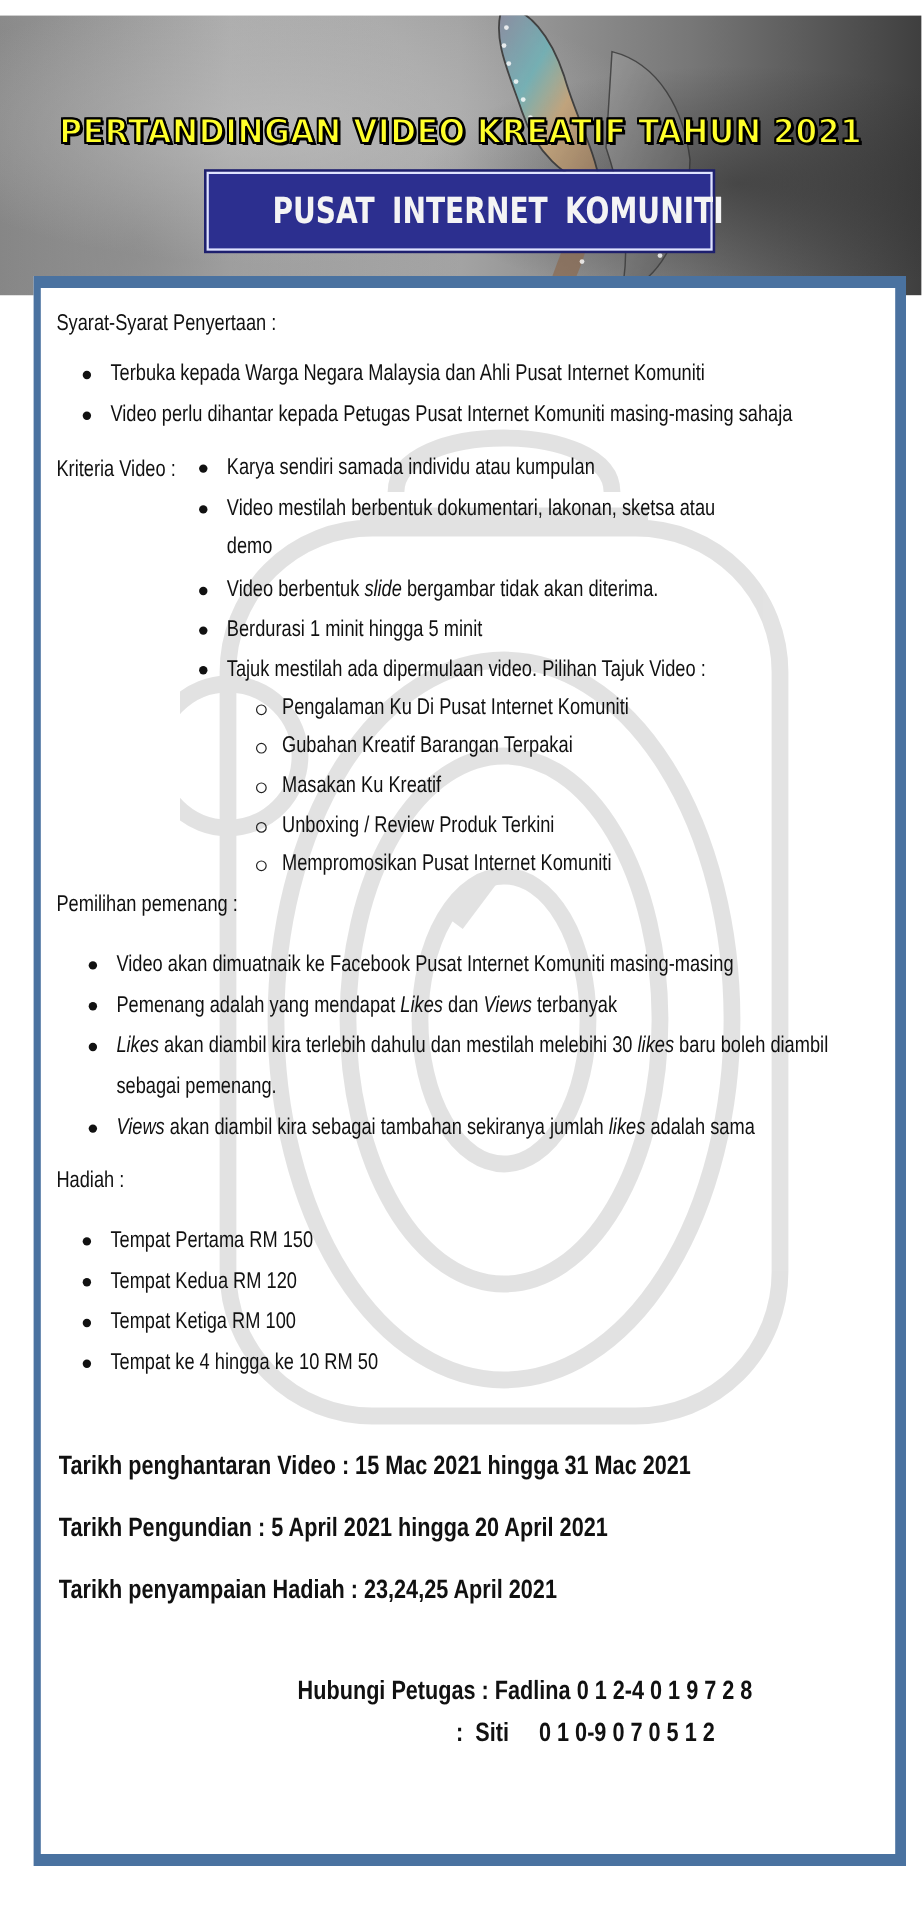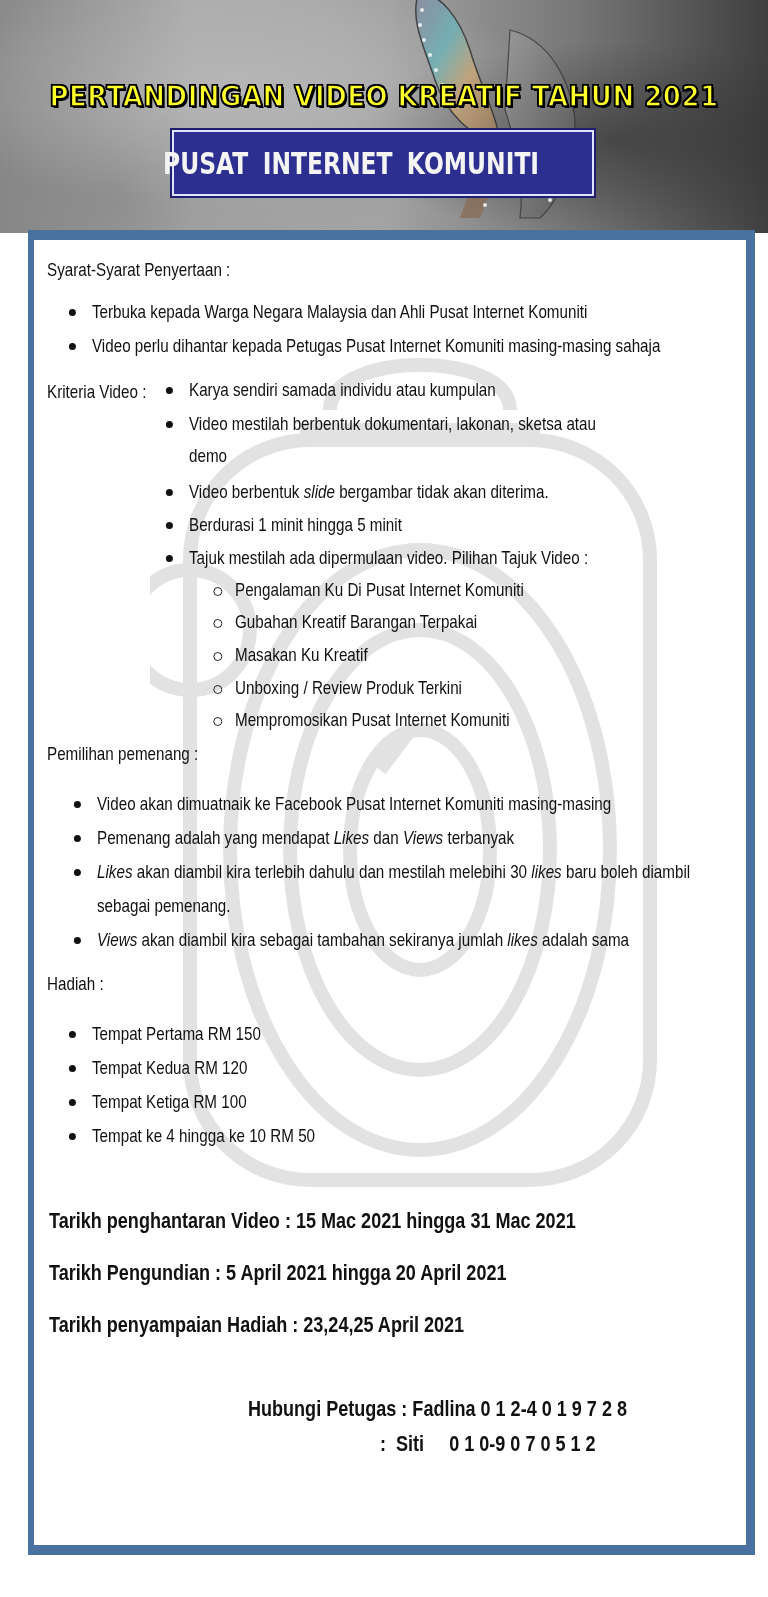--- a/index.html
+++ b/index.html
@@ -9,21 +9,21 @@
     background: #ffffff;
     position: relative;
     overflow: hidden;
     font-family: "Liberation Sans", sans-serif;
     color: #111;
   }
 
   
   .banner {
     position: absolute;
-    left: 0; top: 0;
+    left: 0; top: 13px;
     width: 768px; height: 233px;
     background:
       radial-gradient(ellipse 60% 70% at 30% 40%, rgba(200,200,200,0.55), rgba(0,0,0,0) 70%),
       radial-gradient(ellipse 50% 60% at 80% 60%, rgba(40,40,40,0.55), rgba(0,0,0,0) 70%),
       radial-gradient(circle at 15% 80%, rgba(120,120,120,0.5), rgba(0,0,0,0) 40%),
       linear-gradient(90deg, #8c8c8c 0%, #b3b3b3 25%, #a3a3a3 50%, #777 75%, #3f3f3f 100%);
     overflow: hidden;
   }
   .butterfly {
     position: absolute;
@@ -46,21 +46,21 @@
     transform-origin: center;
   }
   .pik-box {
     position: absolute;
     left: 172px; top: 130px;
     width: 422px; height: 66px;
     background: #2c2f8f;
     border: 2px solid #dfe3ff;
     outline: 2px solid #1e206e;
     box-sizing: border-box;
-    display: flex; align-items: center; justify-content: flex-end;
+    display: flex; align-items: center; justify-content: flex-start;
   }
   .pik-text {
     color: #f4f4f4;
     font-family: "DejaVu Sans", sans-serif;
     font-weight: bold;
     font-size: 30px;
     word-spacing: 8px;
     transform: scaleX(0.78);
     white-space: nowrap;
   }

